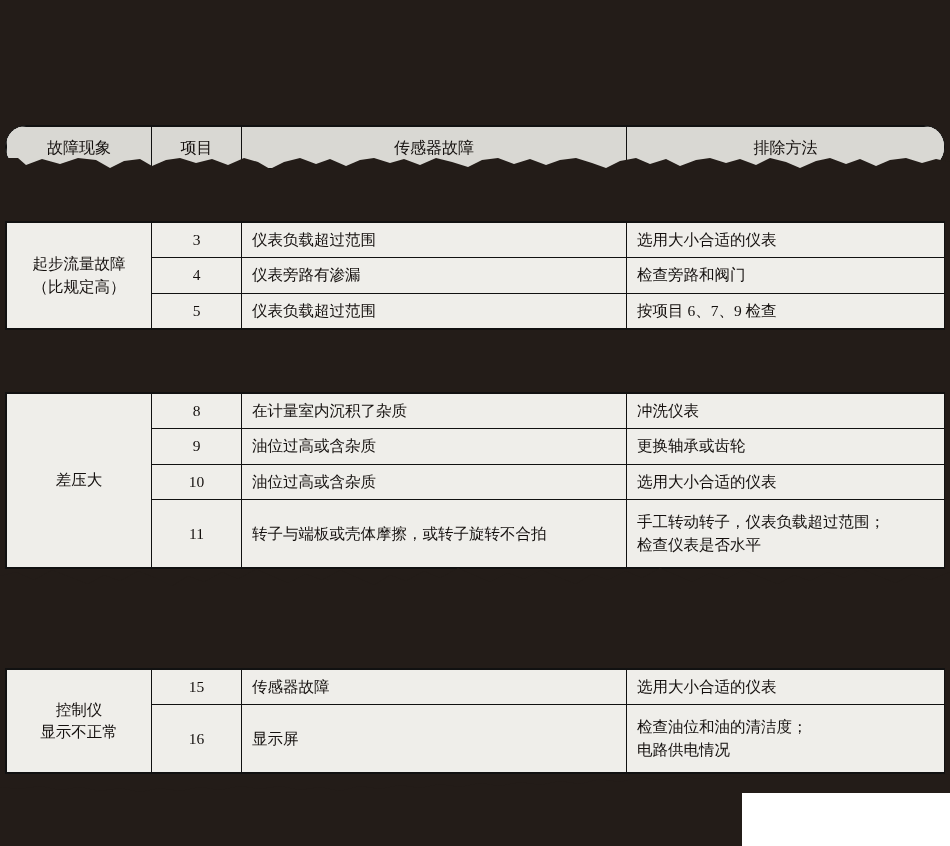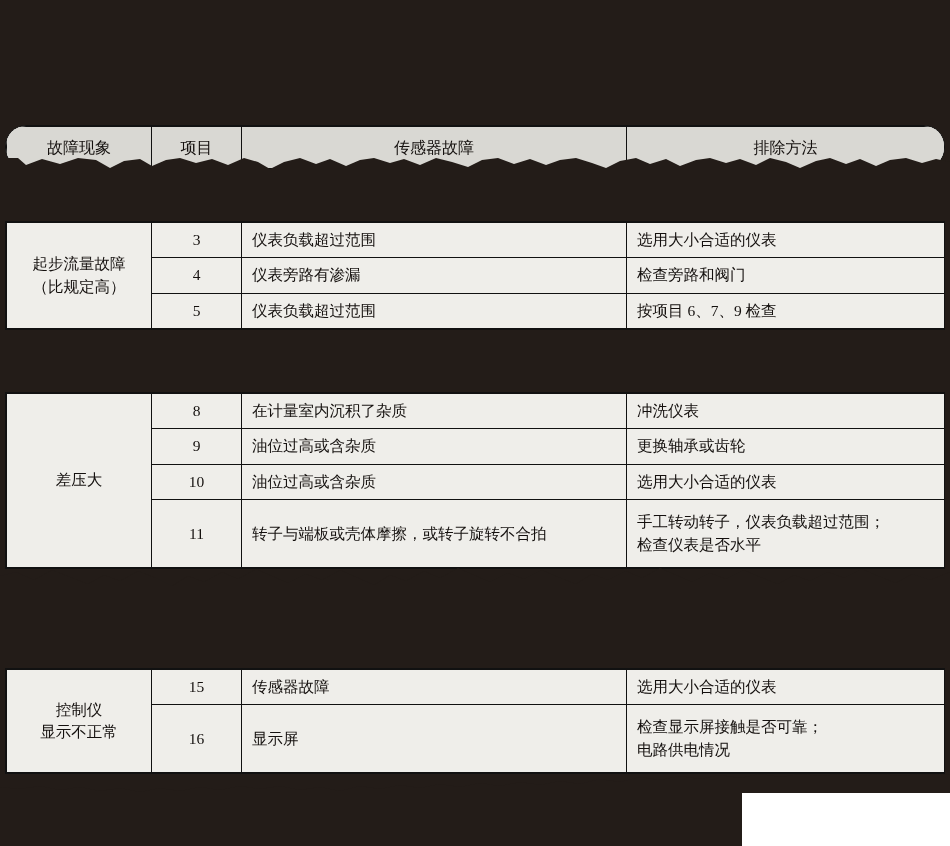--- a/index.html
+++ b/index.html
@@ -224,21 +224,21 @@
             <span class="cellline">显示不正常</span>
           </td>
           <td class="ctr">15</td>
           <td class="lft">传感器故障</td>
           <td class="lft">选用大小合适的仪表</td>
         </tr>
         <tr class="pad-tall">
           <td class="ctr">16</td>
           <td class="lft">显示屏</td>
           <td class="lft">
-            <span class="cellline">检查显示屏接触是否可靠；</span>
+            <span class="cellline">检查油位和油的清洁度；</span>
             <span class="cellline">电路供电情况</span>
           </td>
         </tr>
       </tbody>
     </table>
   </div>
 
   <div class="torn" style="top:773px;">
     <svg width="950" height="32" viewBox="0 0 950 32" preserveAspectRatio="none">
       <path fill="#231c18" d="M0,14 L20,16 L40,13 L60,17 L80,14 L100,18 L120,15 L140,19 L160,15 L180,18 L200,14 L220,17 L240,13 L260,16 L280,13 L300,17 L320,14 L340,18 L360,13 L380,16 L400,12 L420,15 L440,11 L460,14 L480,10 L500,13 L520,9 L540,12 L560,8 L580,11 L600,6 L620,9 L640,4 L660,7 L680,3 L700,6 L720,2 L740,5 L760,1 L780,4 L800,1 L820,3 L840,1 L860,3 L880,1 L900,3 L920,1 L940,2 L950,1 L950,32 L0,32 Z"></path>

